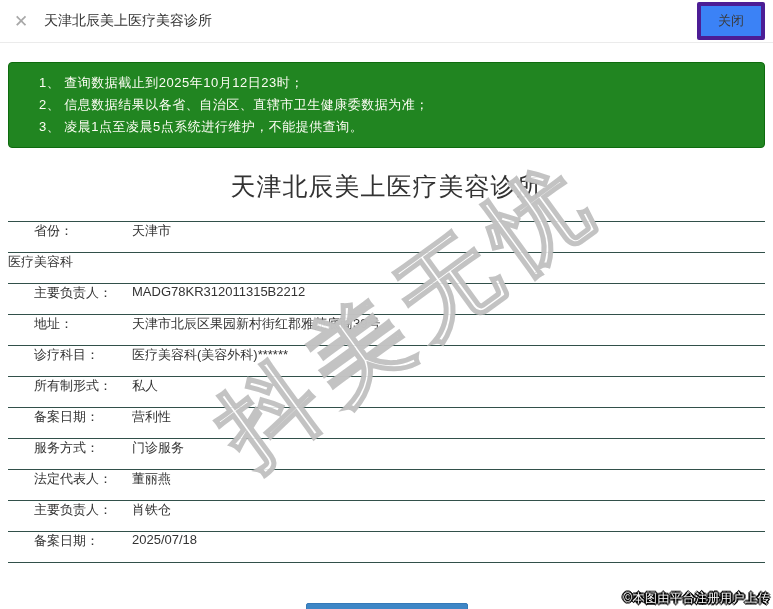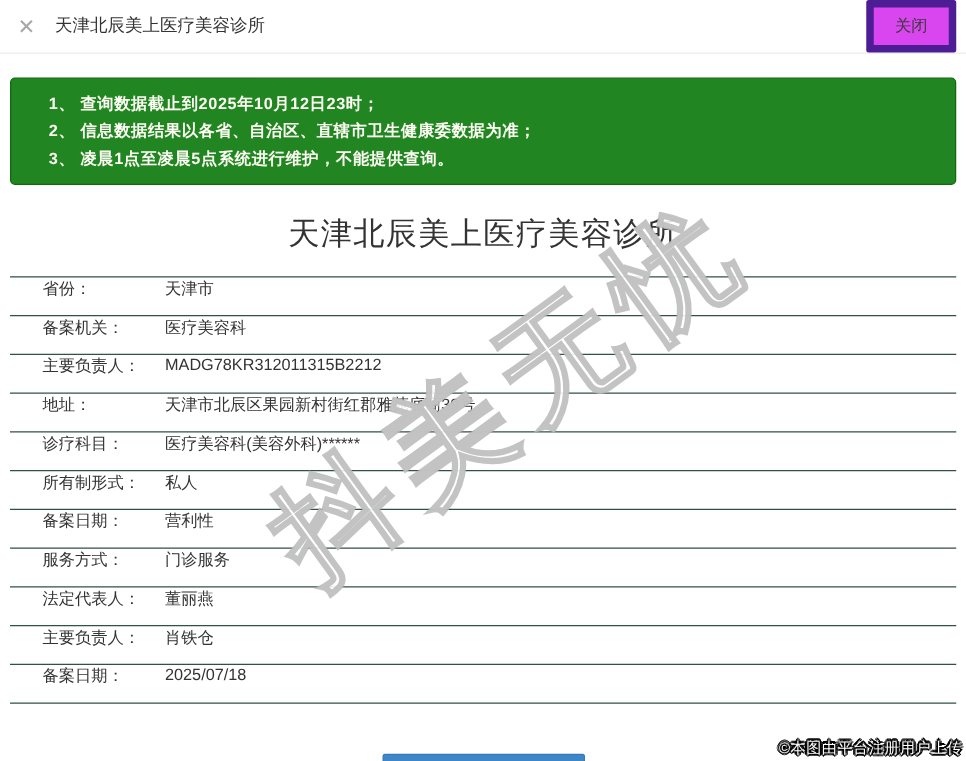--- a/index.html
+++ b/index.html
@@ -27,42 +27,42 @@
     cursor: pointer;
     line-height: 1;
   }
   .header-title {
     font-size: 14px;
     color: #333;
     flex: 1;
     padding-left: 4px;
   }
   .btn-close-top {
-    background: #d946ef;
-    border: 6px solid #4c1d95;
+    background: #3b82f6;
+    border: 4px solid #4c1d95;
     border-radius: 2px;
     color: #3a3a3a;
     font-size: 13px;
     padding: 6px 17px;
     cursor: pointer;
     font-family: inherit;
   }
 
   
   .notice {
     margin: 19px 8px 0 8px;
     background: #218521;
     border: 1px solid #0e6b0e;
     border-radius: 4px;
     padding: 9px 10px 9px 30px;
   }
   .notice p {
     color: #fdfdf4;
     font-size: 13px;
-    font-weight: bold;
+    font-weight: normal;
     line-height: 22px;
     letter-spacing: .5px;
   }
 
   
   .page-title {
     text-align: center;
     font-size: 25px;
     font-weight: 400;
     color: #333;
@@ -152,21 +152,20 @@
 </div>
 
 <h1 class="page-title">天津北辰美上医疗美容诊所</h1>
 
 <div class="info-table">
   <div class="row">
     <span class="lbl">省份：</span>
     <span class="val">天津市</span>
   </div>
   <div class="row">
-    <span class="lbl">备案机关：</span>
     <span class="val">医疗美容科</span>
   </div>
   <div class="row">
     <span class="lbl">主要负责人：</span>
     <span class="val">MADG78KR312011315B2212</span>
   </div>
   <div class="row">
     <span class="lbl">地址：</span>
     <span class="val">天津市北辰区果园新村街红郡雅苑底商39号</span>
   </div>

